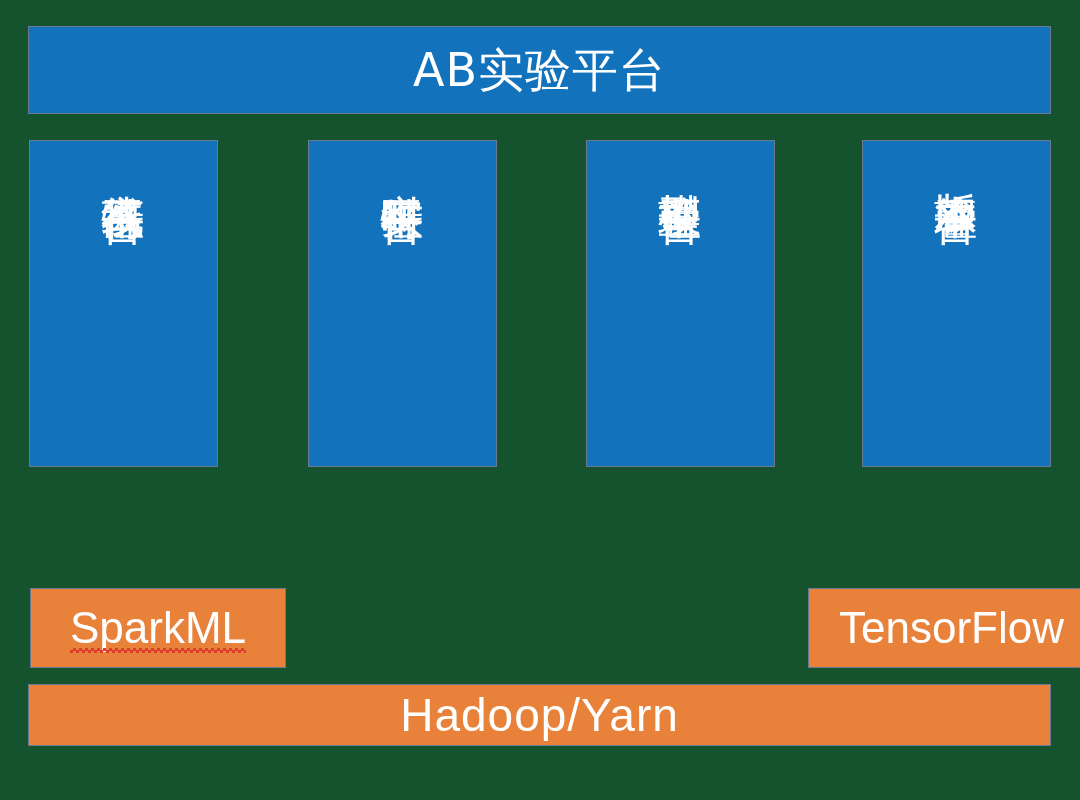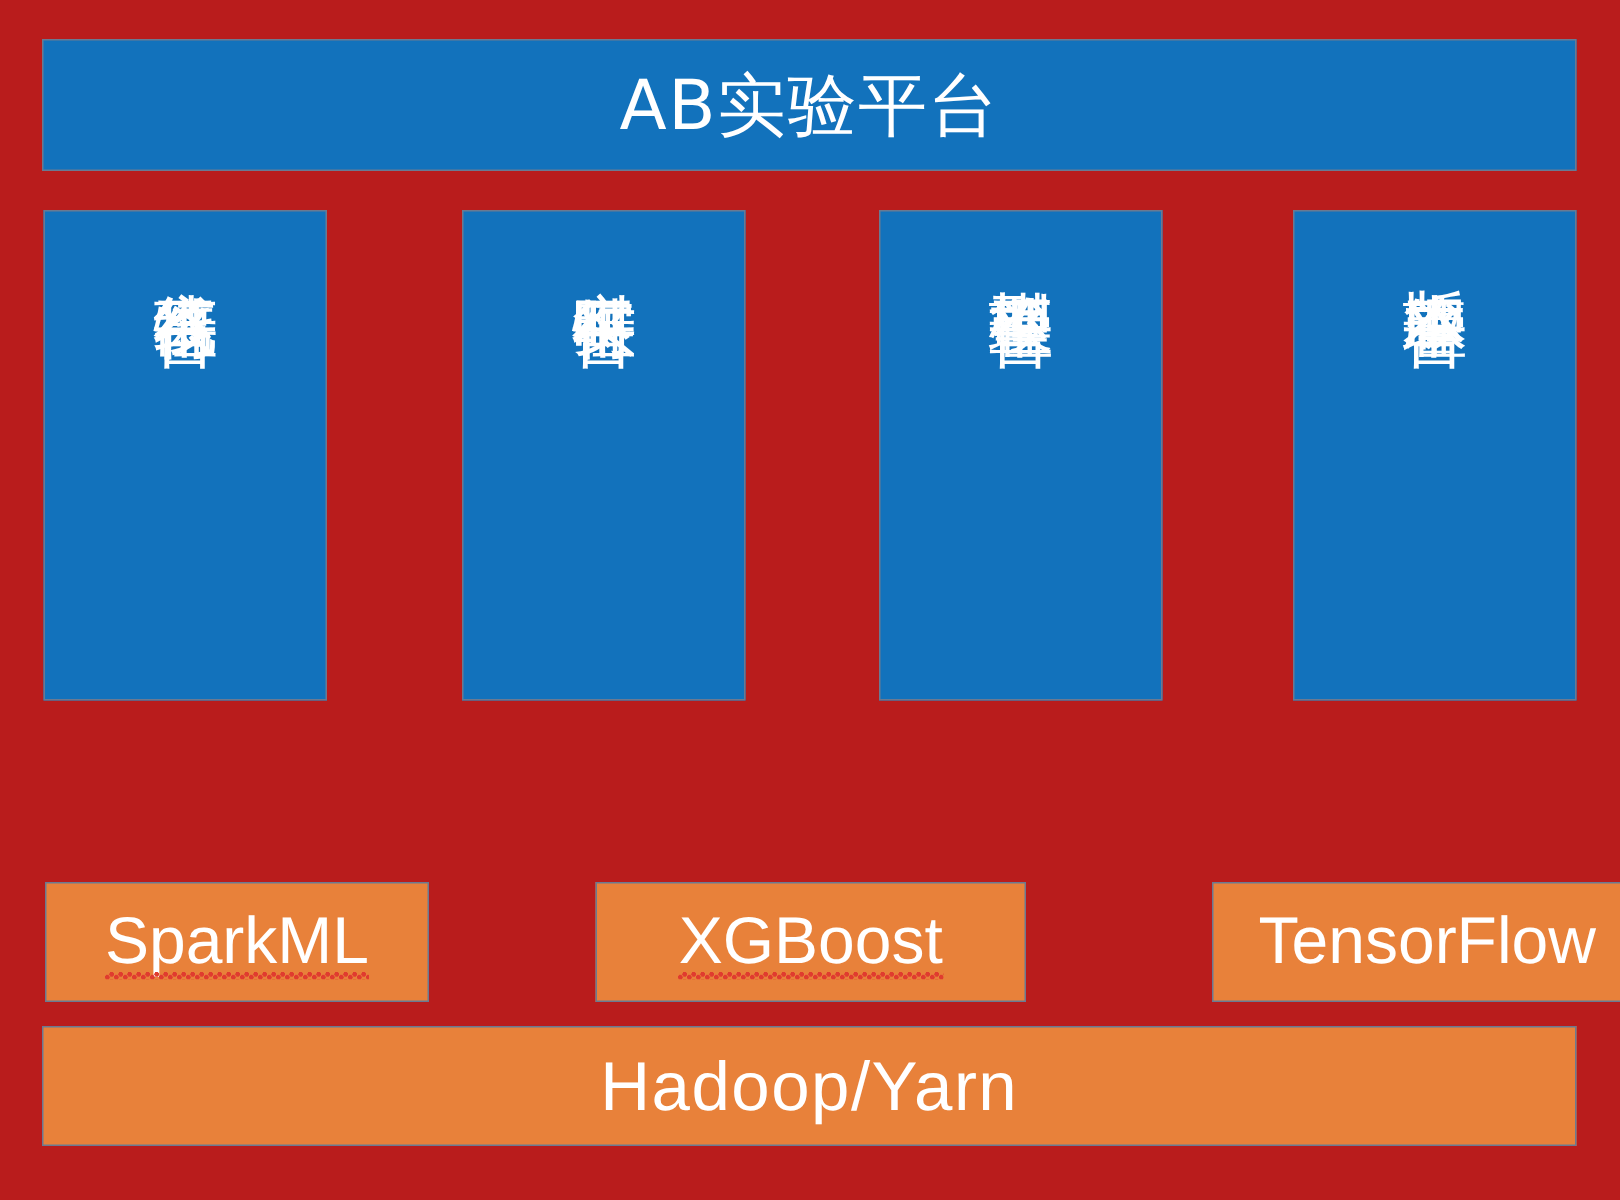--- a/index.html
+++ b/index.html
@@ -12,21 +12,21 @@
     height: 800px;
     background: #ffffff;
     font-family: "Liberation Sans", "DejaVu Sans", sans-serif;
     overflow: hidden;
   }
 
   #diagram {
     position: relative;
     width: 1080px;
     height: 800px;
-    background: #b91c1c;
+    background: #14532d;
   }
 
   
   .blk {
     position: absolute;
     box-sizing: border-box;
     border: 1px solid #6a7a92;
     display: flex;
     align-items: center;
     justify-content: center;
@@ -111,25 +111,22 @@
 
   <div class="blk blue pillar" style="left:862px; top:140px; width:189px; height:327px;">
     <span class="vlabel">版本管理平台</span>
   </div>
 
 
   <div class="blk orange" style="left:30px; top:588px; width:256px; height:80px;">
     <span class="fw-label misspelled">SparkML</span>
   </div>
 
-  <div class="blk orange" style="left:397px; top:588px; width:287px; height:80px;">
-    <span class="fw-label misspelled">XGBoost</span>
-  </div>
 
   <div class="blk orange" style="left:808px; top:588px; width:287px; height:80px;">
     <span class="fw-label">TensorFlow</span>
   </div>
 
-  <div class="blk orange" style="left:28px; top:684px; width:1023px; height:80px;">
+  <div class="blk orange" style="left:28px; top:684px; width:1023px; height:62px;">
     <span class="banner-label">Hadoop/Yarn</span>
   </div>
 
 </div>
 
 </body></html>

